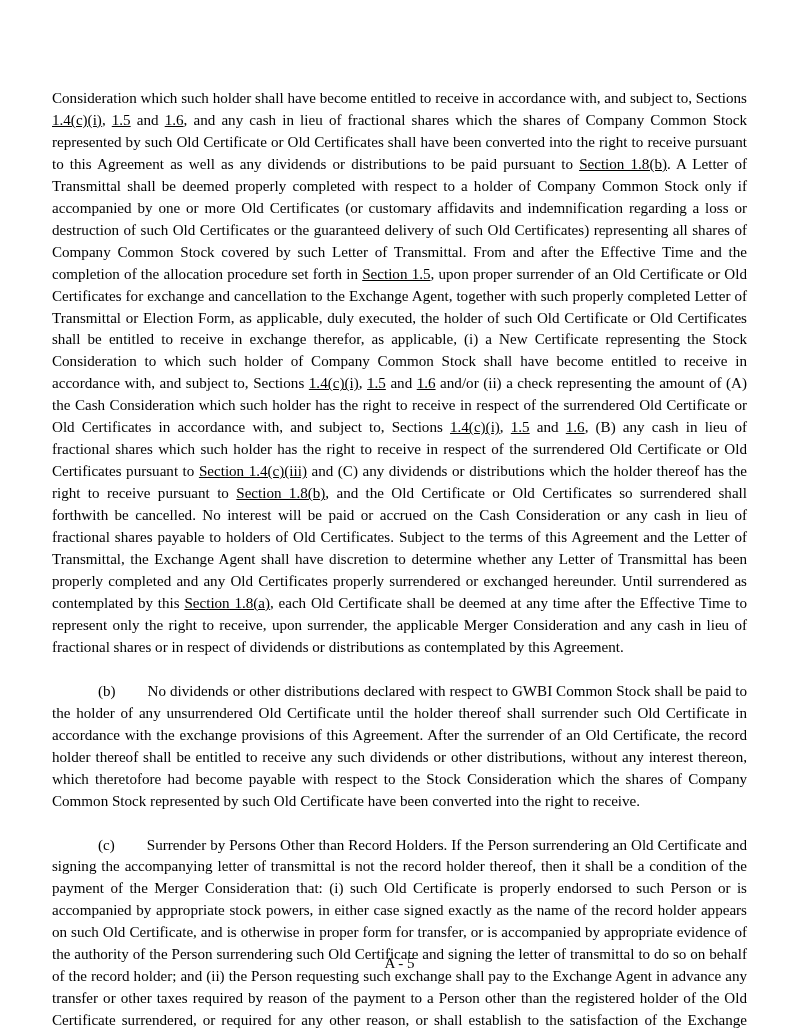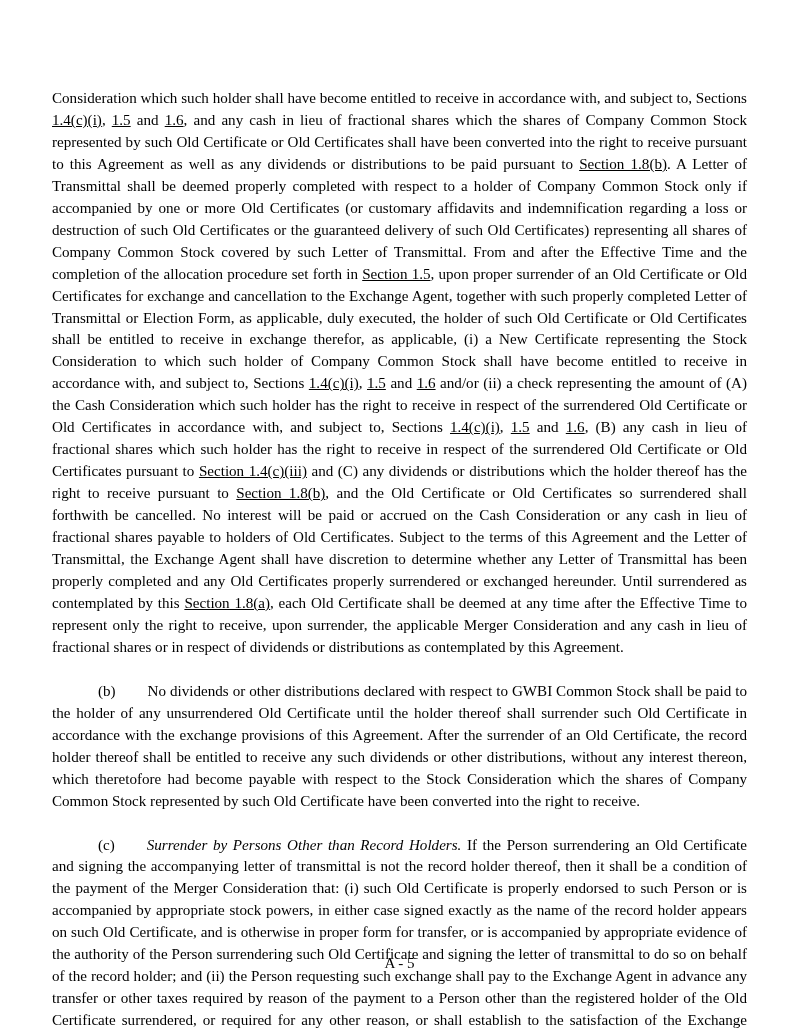--- a/index.html
+++ b/index.html
@@ -34,21 +34,20 @@
   .para + .para {
     margin-top: 22px;
   }
   .para-indent {
     text-indent: 46px;
   }
   .u {
     text-decoration: underline;
   }
   .it {
-    font-style: italic;
   }
   .label-gap {
     display: inline-block;
     width: 32px;
   }
   .page-number {
     position: absolute;
     left: 0;
     right: 0;
     bottom: 62px;

